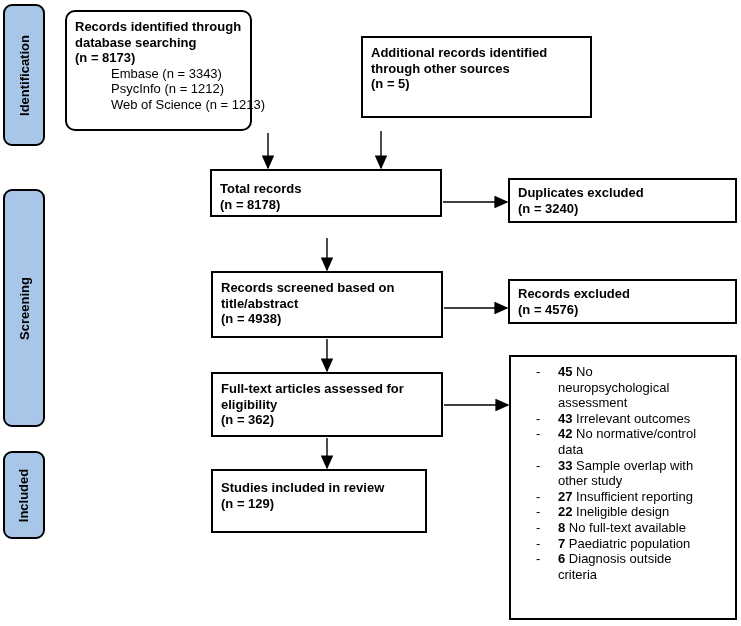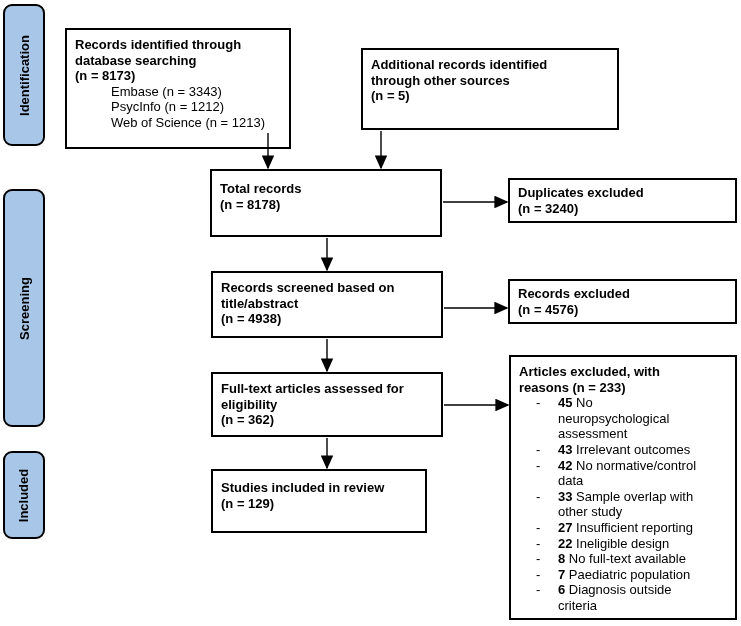--- a/index.html
+++ b/index.html
@@ -51,23 +51,23 @@
     line-height: 1.2;
     color: #000;
   }
   .fbox-title {
     font-weight: bold;
     white-space: pre-line;
   }
   .db-list { padding-left: 36px; }
   .db-item { white-space: nowrap; }
 
-  .box-records-identified  { left: 65px;  top: 28px;  width: 226px; height: 121px; }
-  .box-additional-records  { left: 361px; top: 48px;  width: 258px; height: 82px;  }
-  .box-total-records       { left: 210px; top: 169px; width: 232px; height: 68px; padding-top: 10px; }
+  .box-records-identified  { left: 65px;  top: 10px;  width: 187px; height: 121px; border-radius: 10px; }
+  .box-additional-records  { left: 361px; top: 36px;  width: 231px; height: 82px;  }
+  .box-total-records       { left: 210px; top: 169px; width: 232px; height: 48px; padding-top: 10px; }
   .box-duplicates-excluded { left: 508px; top: 178px; width: 229px; height: 45px; padding-top: 5px; }
   .box-records-screened    { left: 211px; top: 271px; width: 232px; height: 67px; }
   .box-records-excluded    { left: 508px; top: 279px; width: 229px; height: 45px; padding-top: 5px; }
   .box-fulltext-assessed   { left: 211px; top: 372px; width: 232px; height: 65px; }
   .box-articles-excluded   { left: 509px; top: 355px; width: 228px; height: 265px; }
   .box-studies-included    { left: 211px; top: 469px; width: 216px; height: 64px; padding-top: 9px; }
 
   
   .reason {
     display: flex;
@@ -146,22 +146,20 @@
 (n = 4576)</div>
   </div>
 
   <div class="fbox box-fulltext-assessed">
     <div class="fbox-title">Full-text articles assessed for
 eligibility
 (n = 362)</div>
   </div>
 
   <div class="fbox box-articles-excluded">
-    <div class="fbox-title">Articles excluded, with
-reasons (n = 233)</div>
     <div>
       <div class="reason">
         <span class="reason-dash">-</span>
         <span class="reason-body"><b class="reason-count">45</b> <span class="reason-text">No
 neuropsychological
 assessment</span></span>
       </div>
       <div class="reason">
         <span class="reason-dash">-</span>
         <span class="reason-body"><b class="reason-count">43</b> <span class="reason-text">Irrelevant outcomes</span></span>

